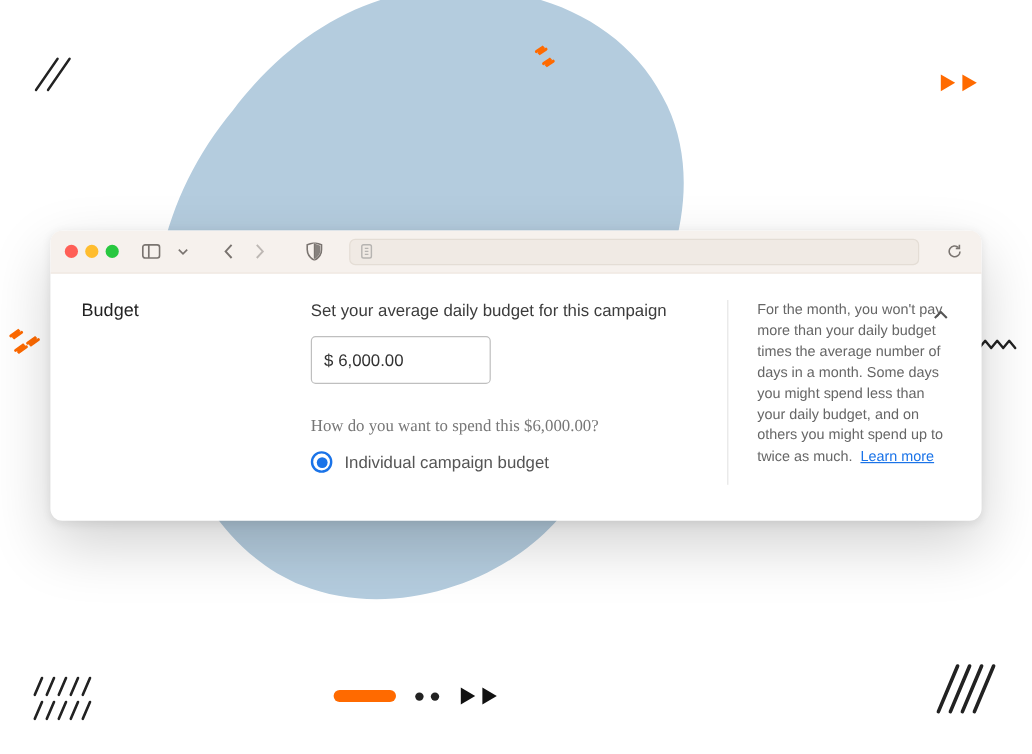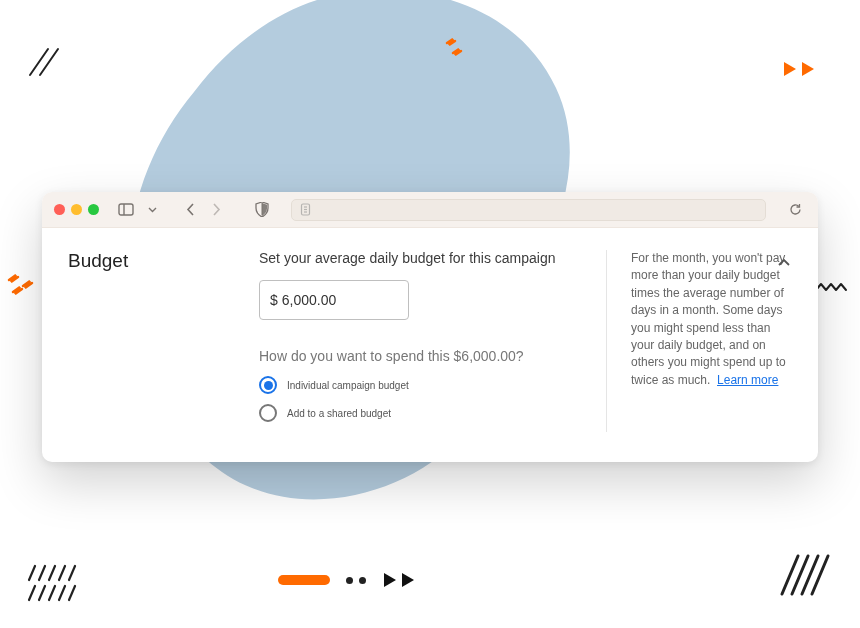--- a/index.html
+++ b/index.html
@@ -63,41 +63,41 @@
     align-items:center;
     padding: 0 8px;
   }
   .addr svg { opacity:.55; }
   .reload { width: 22px; height: 22px; display:flex; align-items:center; justify-content:center; color:#7a7470; }
   .content {
     display: flex;
     padding: 22px 26px 30px 26px;
   }
   .col-left { width: 160px; }
-  .section-title { font-size: 19px; color:#222; font-weight:500; }
+  .section-title { font-size: 15px; color:#222; font-weight:500; }
   .col-mid { flex: 1; padding-right: 20px; margin-left: 31px; }
   .heading { font-size: 14px; color:#3c3c3c; margin-bottom: 14px; }
   .budget-input {
     width: 150px;
     height: 40px;
     border: 1px solid #bfbfbf;
     border-radius: 4px;
     display:flex;
     align-items:center;
     padding: 0 10px;
     font-size: 14px;
     color:#333;
     gap:4px;
   }
-  .q2 { font-size: 14px; color:#777; margin-top: 28px; margin-bottom: 12px; }
+  .q2 { font-size: 14px; color:#777; margin-top: 28px; margin-bottom: 12px; font-family: Liberation Serif, serif; }
   .radio-row { display:flex; align-items:center; gap:10px; margin-bottom: 10px; cursor:pointer; }
   .radio { width: 18px; height: 18px; border-radius:50%; border:2px solid #777; display:flex; align-items:center; justify-content:center; flex-shrink:0; }
   .radio.selected { border-color:#1a73e8; }
   .radio.selected::after { content:""; width:9px; height:9px; border-radius:50%; background:#1a73e8; }
-  .radio-label { font-size: 10px; color:#555; }
+  .radio-label { font-size: 14px; color:#555; }
   .col-right {
     width: 186px;
     border-left: 1px solid #e5e5e5;
     padding-left: 24px;
     position: relative;
   }
   .info-text { font-size: 12px; color:#666; line-height: 1.45; }
   .learn-more { color:#1a73e8; text-decoration: underline; cursor:pointer; }
   .collapse-btn {
     position:absolute;
@@ -258,24 +258,20 @@
       <div class="heading">Set your average daily budget for this campaign</div>
       <div class="budget-input">
         <span>$</span>
         <span>6,000.00</span>
       </div>
       <div class="q2">How do you want to spend this $6,000.00?</div>
       <div class="radio-row">
         <span class="radio selected"></span>
         <span class="radio-label">Individual campaign budget</span>
       </div>
-      <div class="radio-row">
-        <span class="radio"></span>
-        <span class="radio-label">Add to a shared budget</span>
-      </div>
     </div>
 
     <div class="col-right">
       <div class="collapse-btn">
         <svg width="14" height="9" viewBox="0 0 14 9" fill="none" stroke="currentColor" stroke-width="1.8">
             <path d="M2 7l5-5 5 5"></path>
           </svg>
       </div>
       <div class="info-text">
         <span>For the month, you won't pay more than your daily budget times the average number of days in a month. Some days you might spend less than your daily budget, and on others you might spend up to twice as much.</span>

